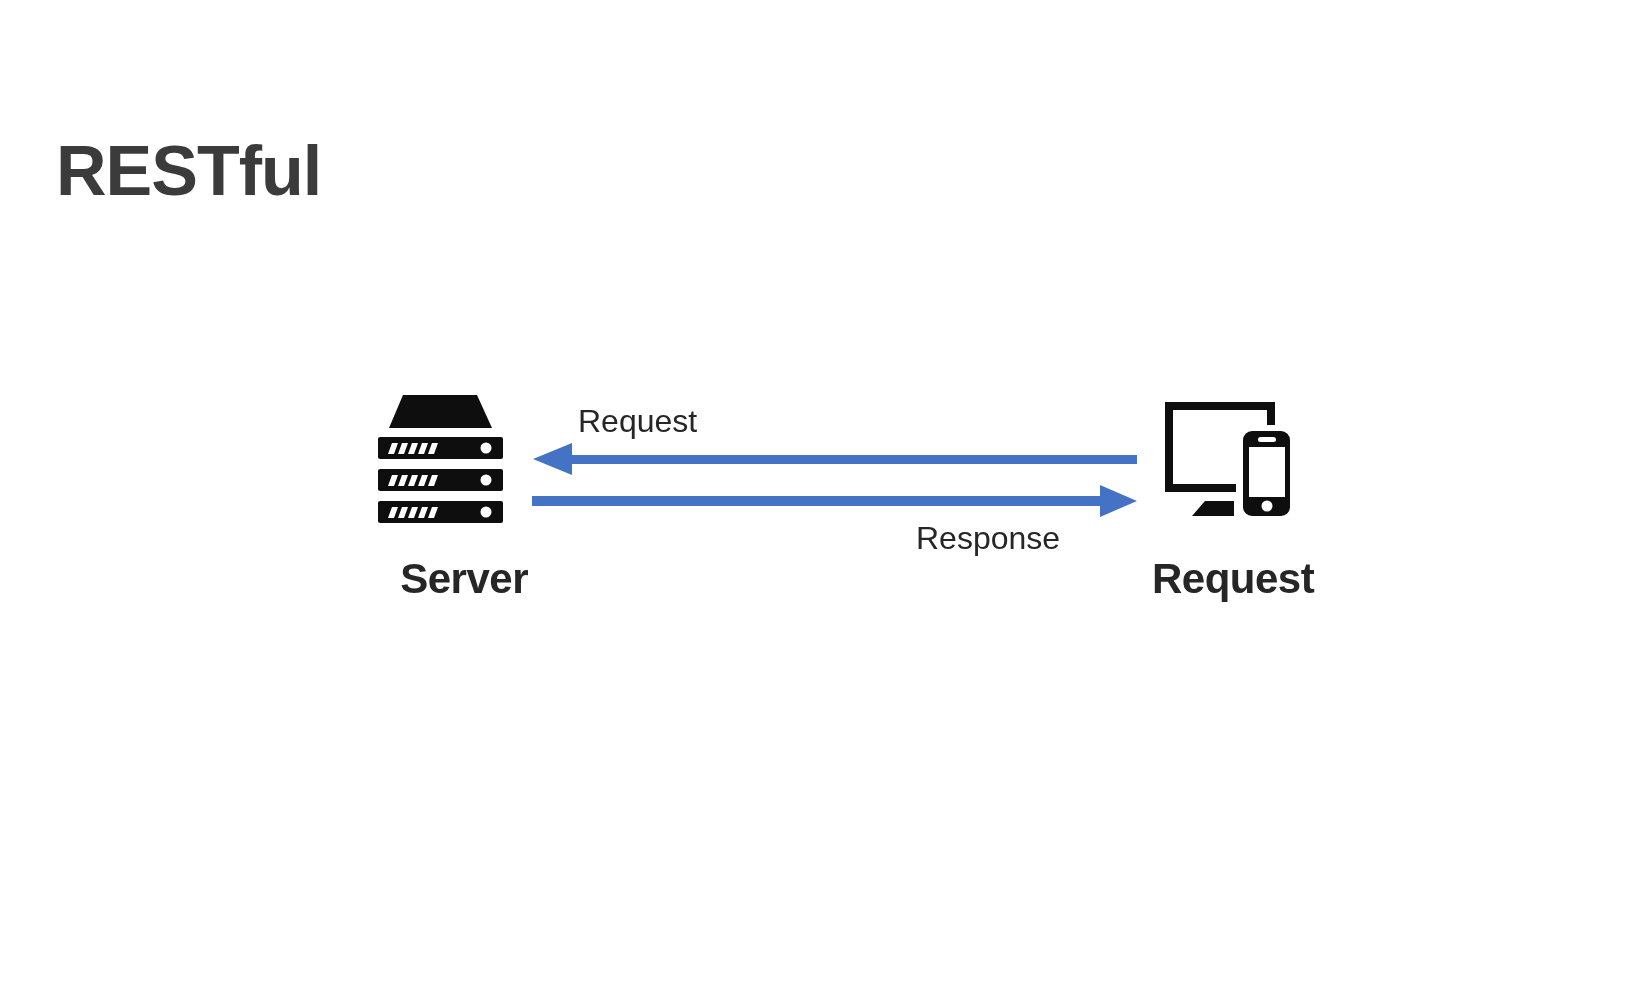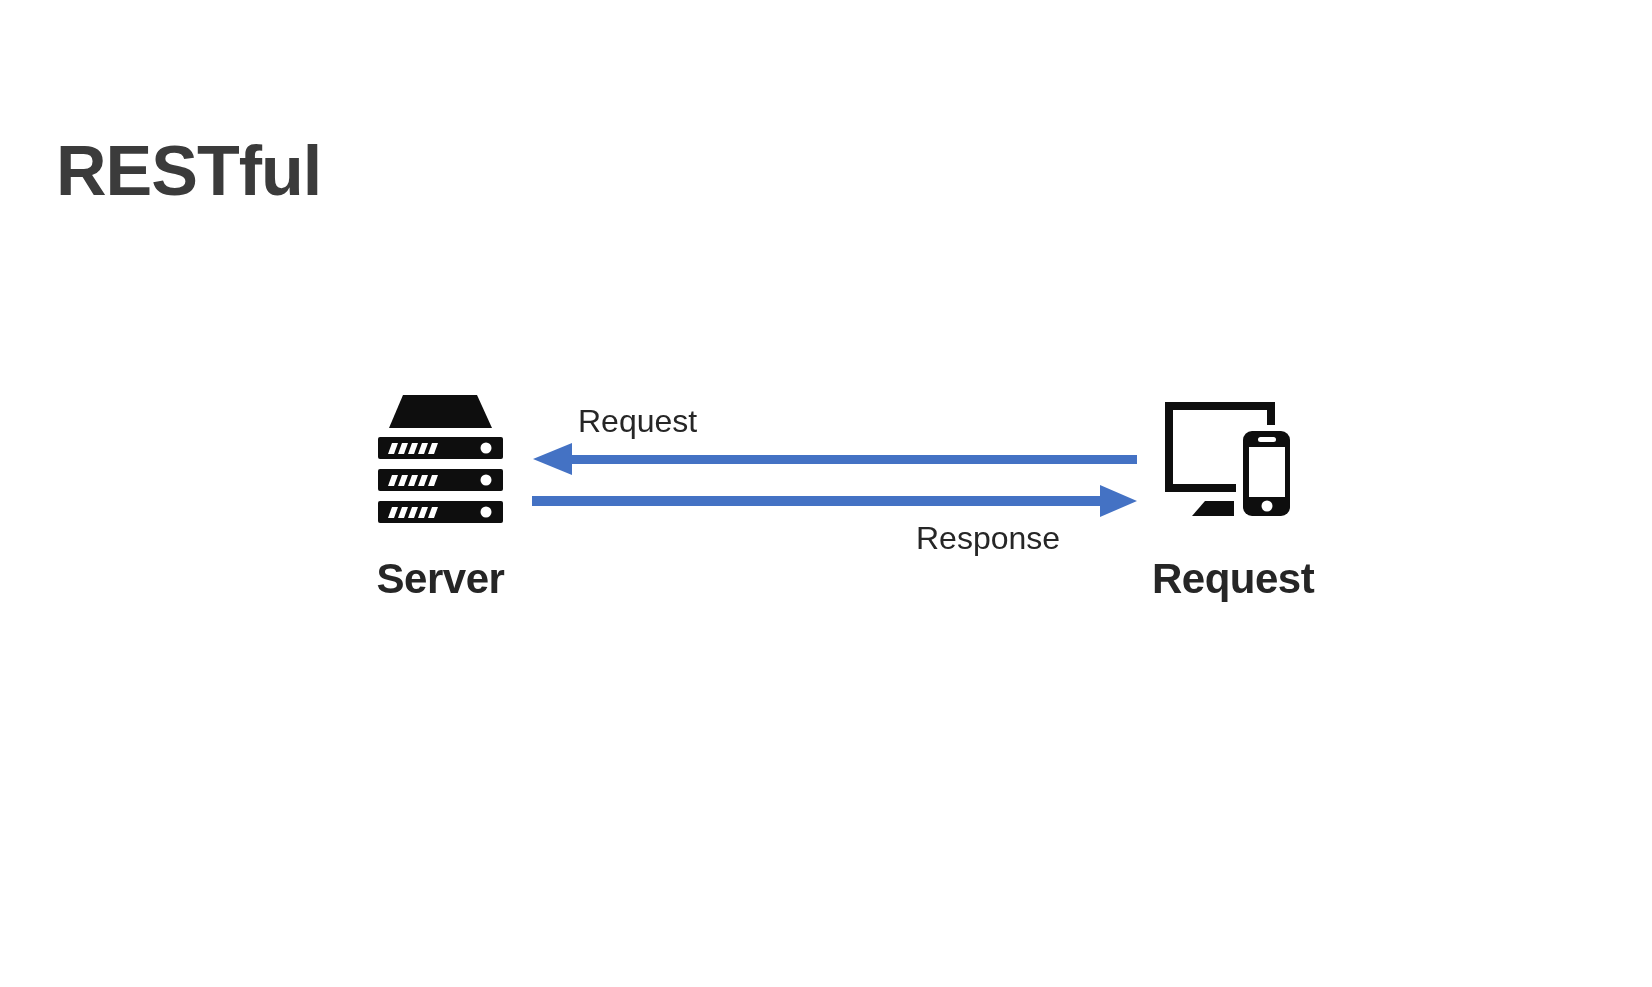--- a/index.html
+++ b/index.html
@@ -31,21 +31,21 @@
     color:var(--label-text);
     white-space:nowrap;
   }
   .request-label{left:578px;top:405px;}
   .response-label{left:916px;top:522px;}
   .node-label{
     position:absolute;
     font-size:42px;font-weight:700;line-height:1;
     letter-spacing:-0.5px;
     color:var(--label-text);
-    text-align:center;
+    text-align:right;
     white-space:nowrap;
   }
   .server-label{left:353px;top:558px;width:175px;}
   .client-label{left:1152px;top:558px;width:150px;}
   .icon-svg{position:absolute;display:block;}
   .server-icon{left:378px;top:395px;}
   .client-icon{left:1165px;top:400px;}
   .arrow-svg{position:absolute;display:block;}
   .request-arrow{left:530px;top:441px;}
   .response-arrow{left:528px;top:483px;}

